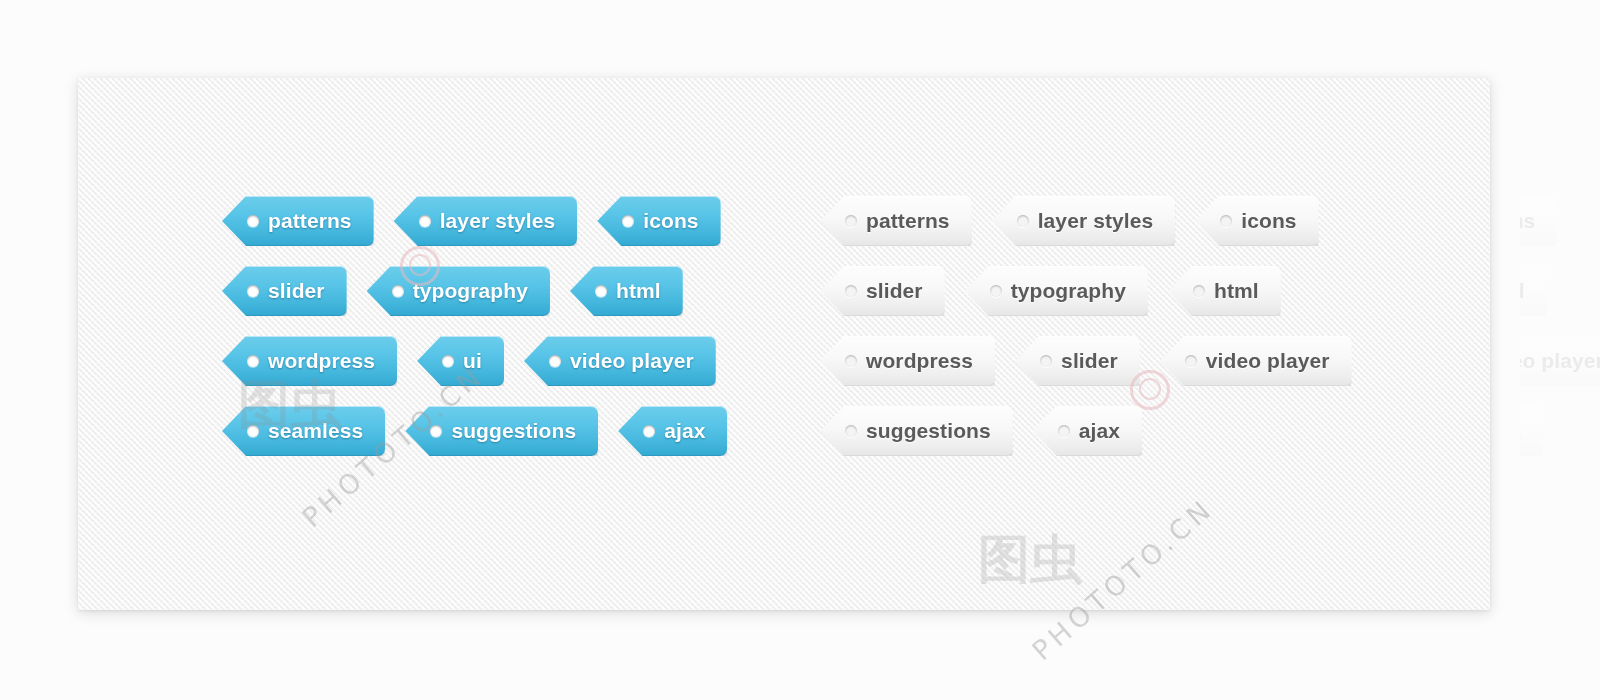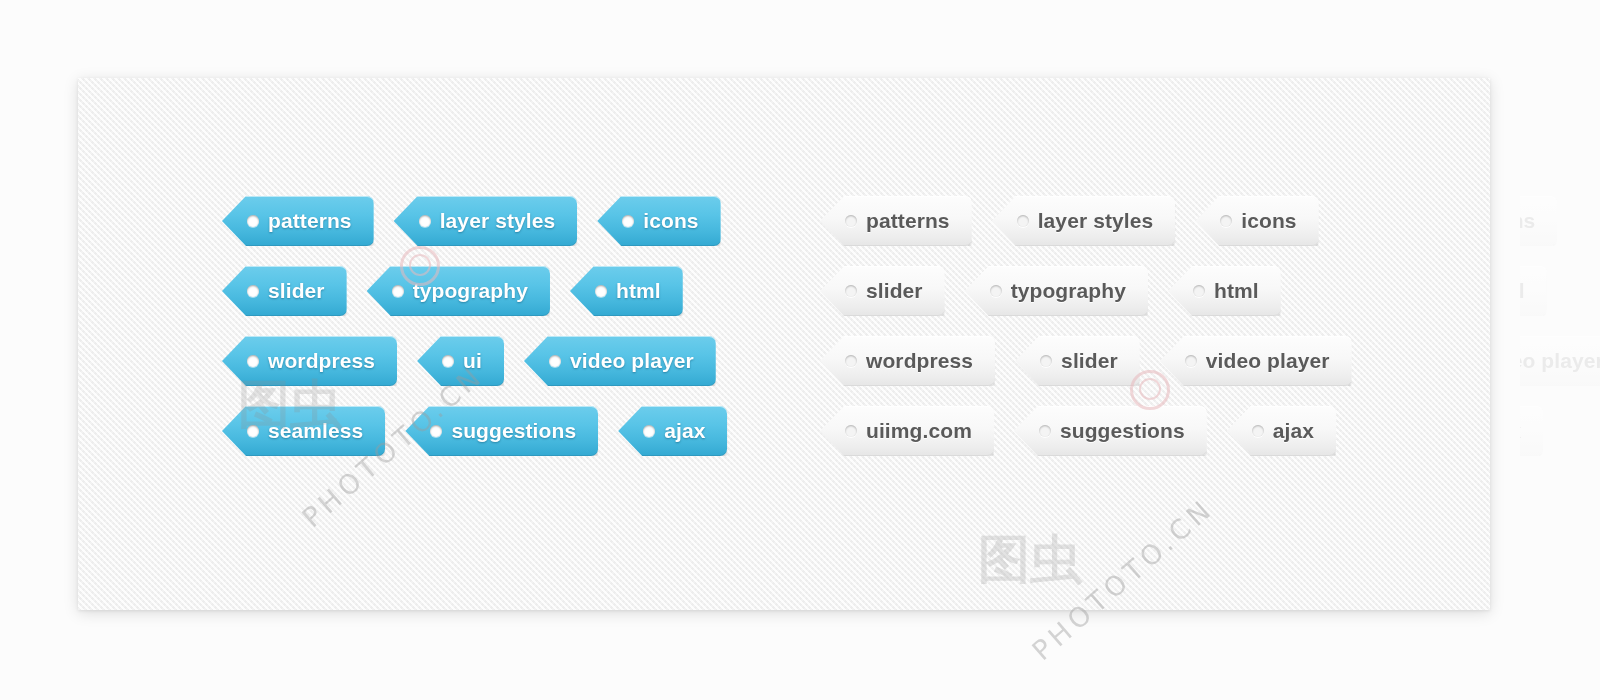--- a/index.html
+++ b/index.html
@@ -294,24 +294,20 @@
             <span class="tag-label">slider</span>
           </div>
           <div class="tag gray">
             <span class="tag-hole"></span>
             <span class="tag-label">video player</span>
           </div>
         </div>
         <div class="tag-row">
           <div class="tag gray">
             <span class="tag-hole"></span>
-            <span class="tag-label">uiimg.com</span>
-          </div>
-          <div class="tag gray">
-            <span class="tag-hole"></span>
             <span class="tag-label">suggestions</span>
           </div>
           <div class="tag gray">
             <span class="tag-hole"></span>
             <span class="tag-label">ajax</span>
           </div>
         </div>
       </div>
 
     <div class="watermark" id="wm1">

